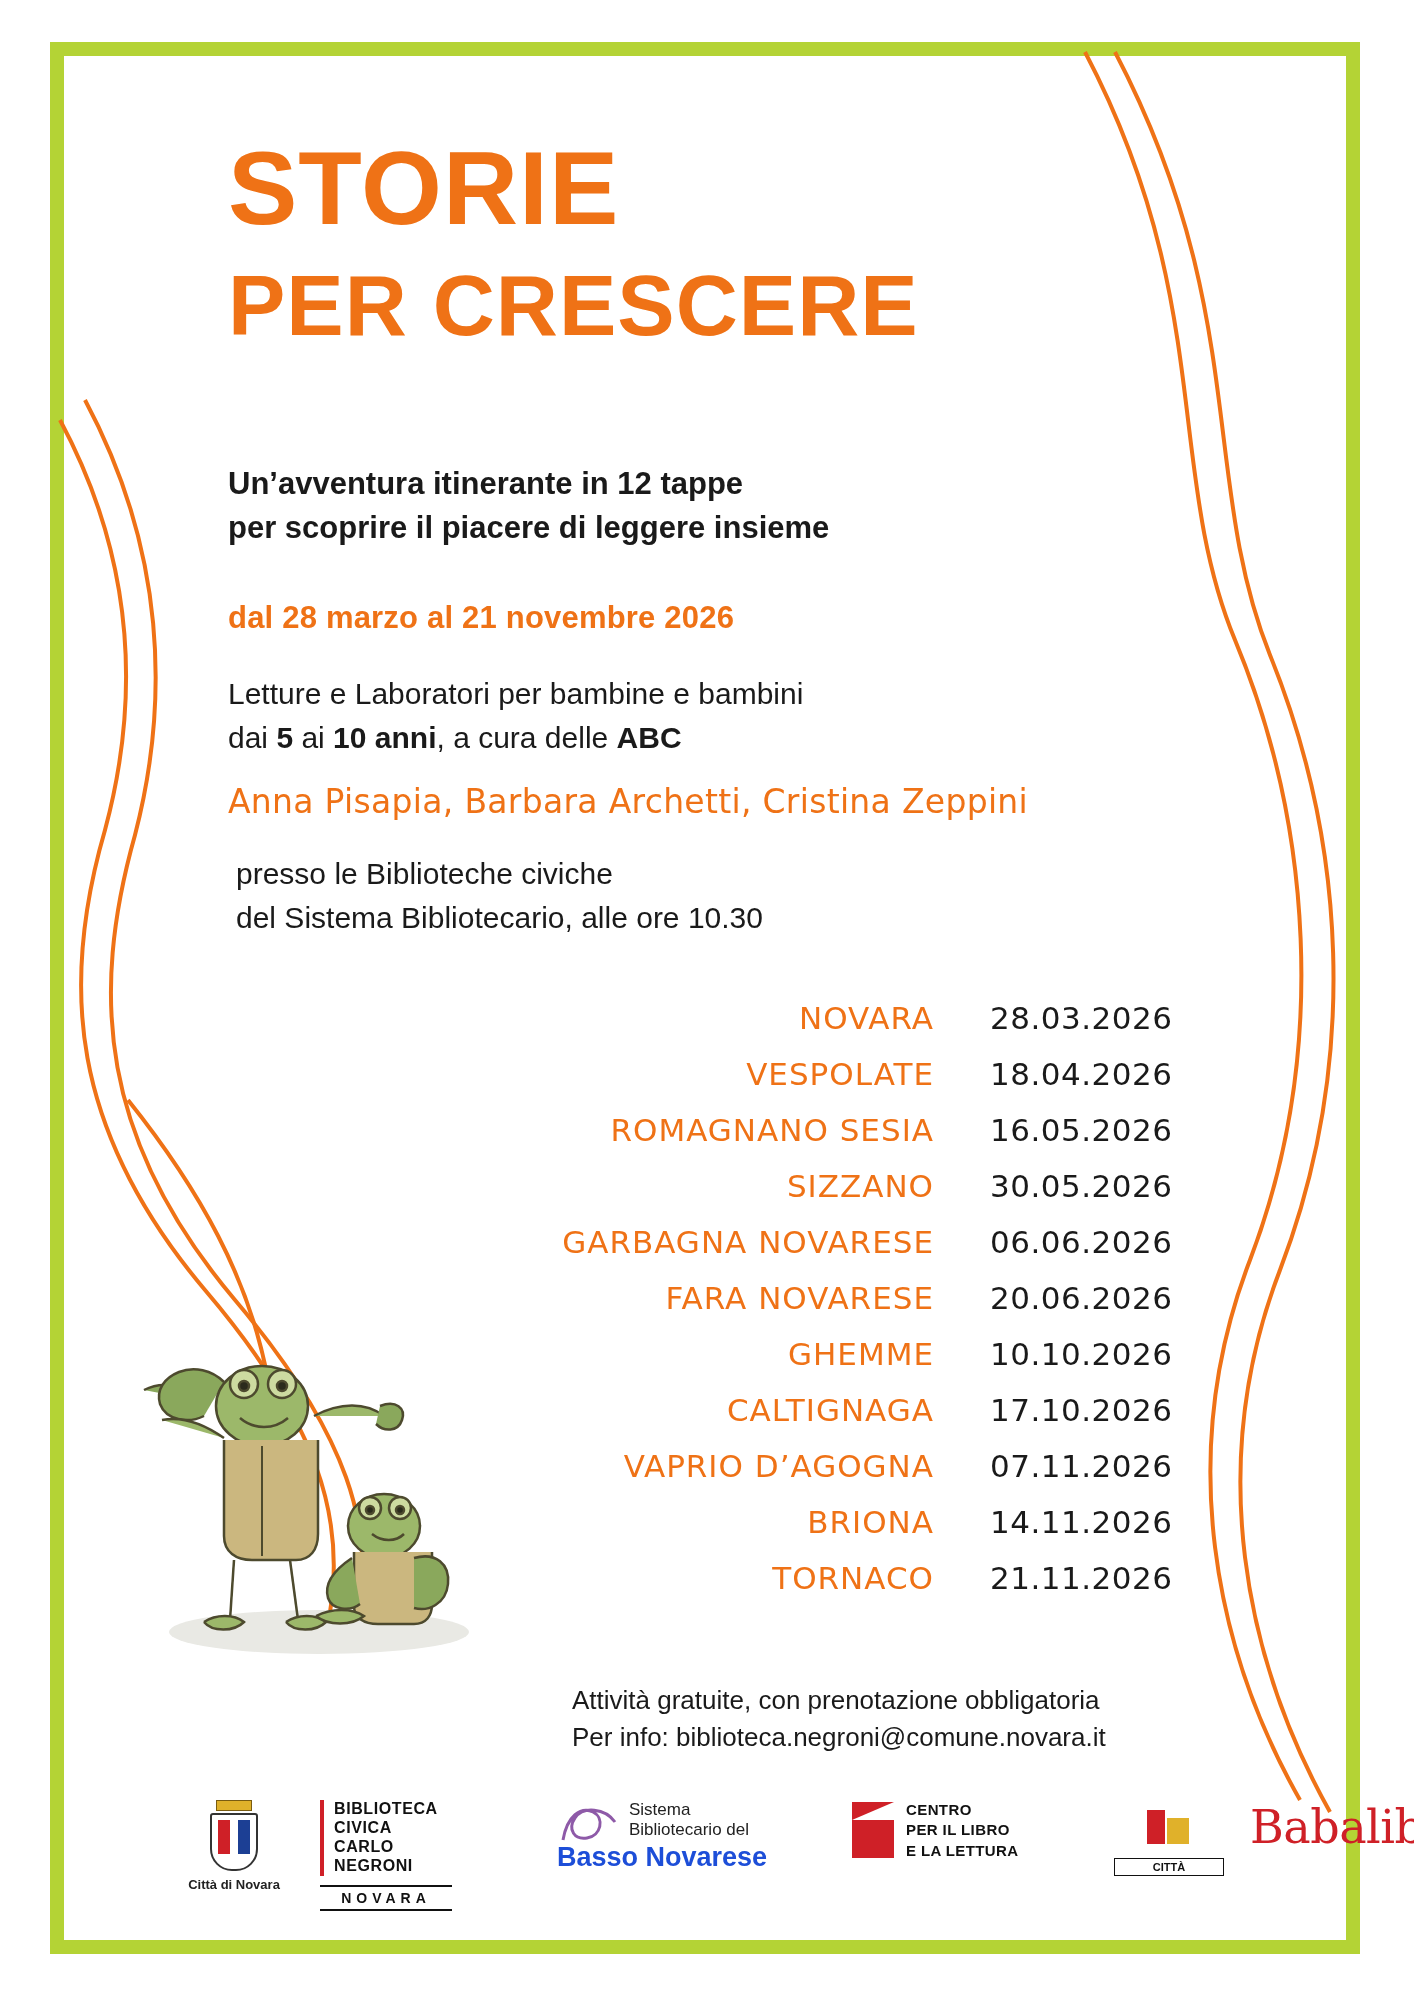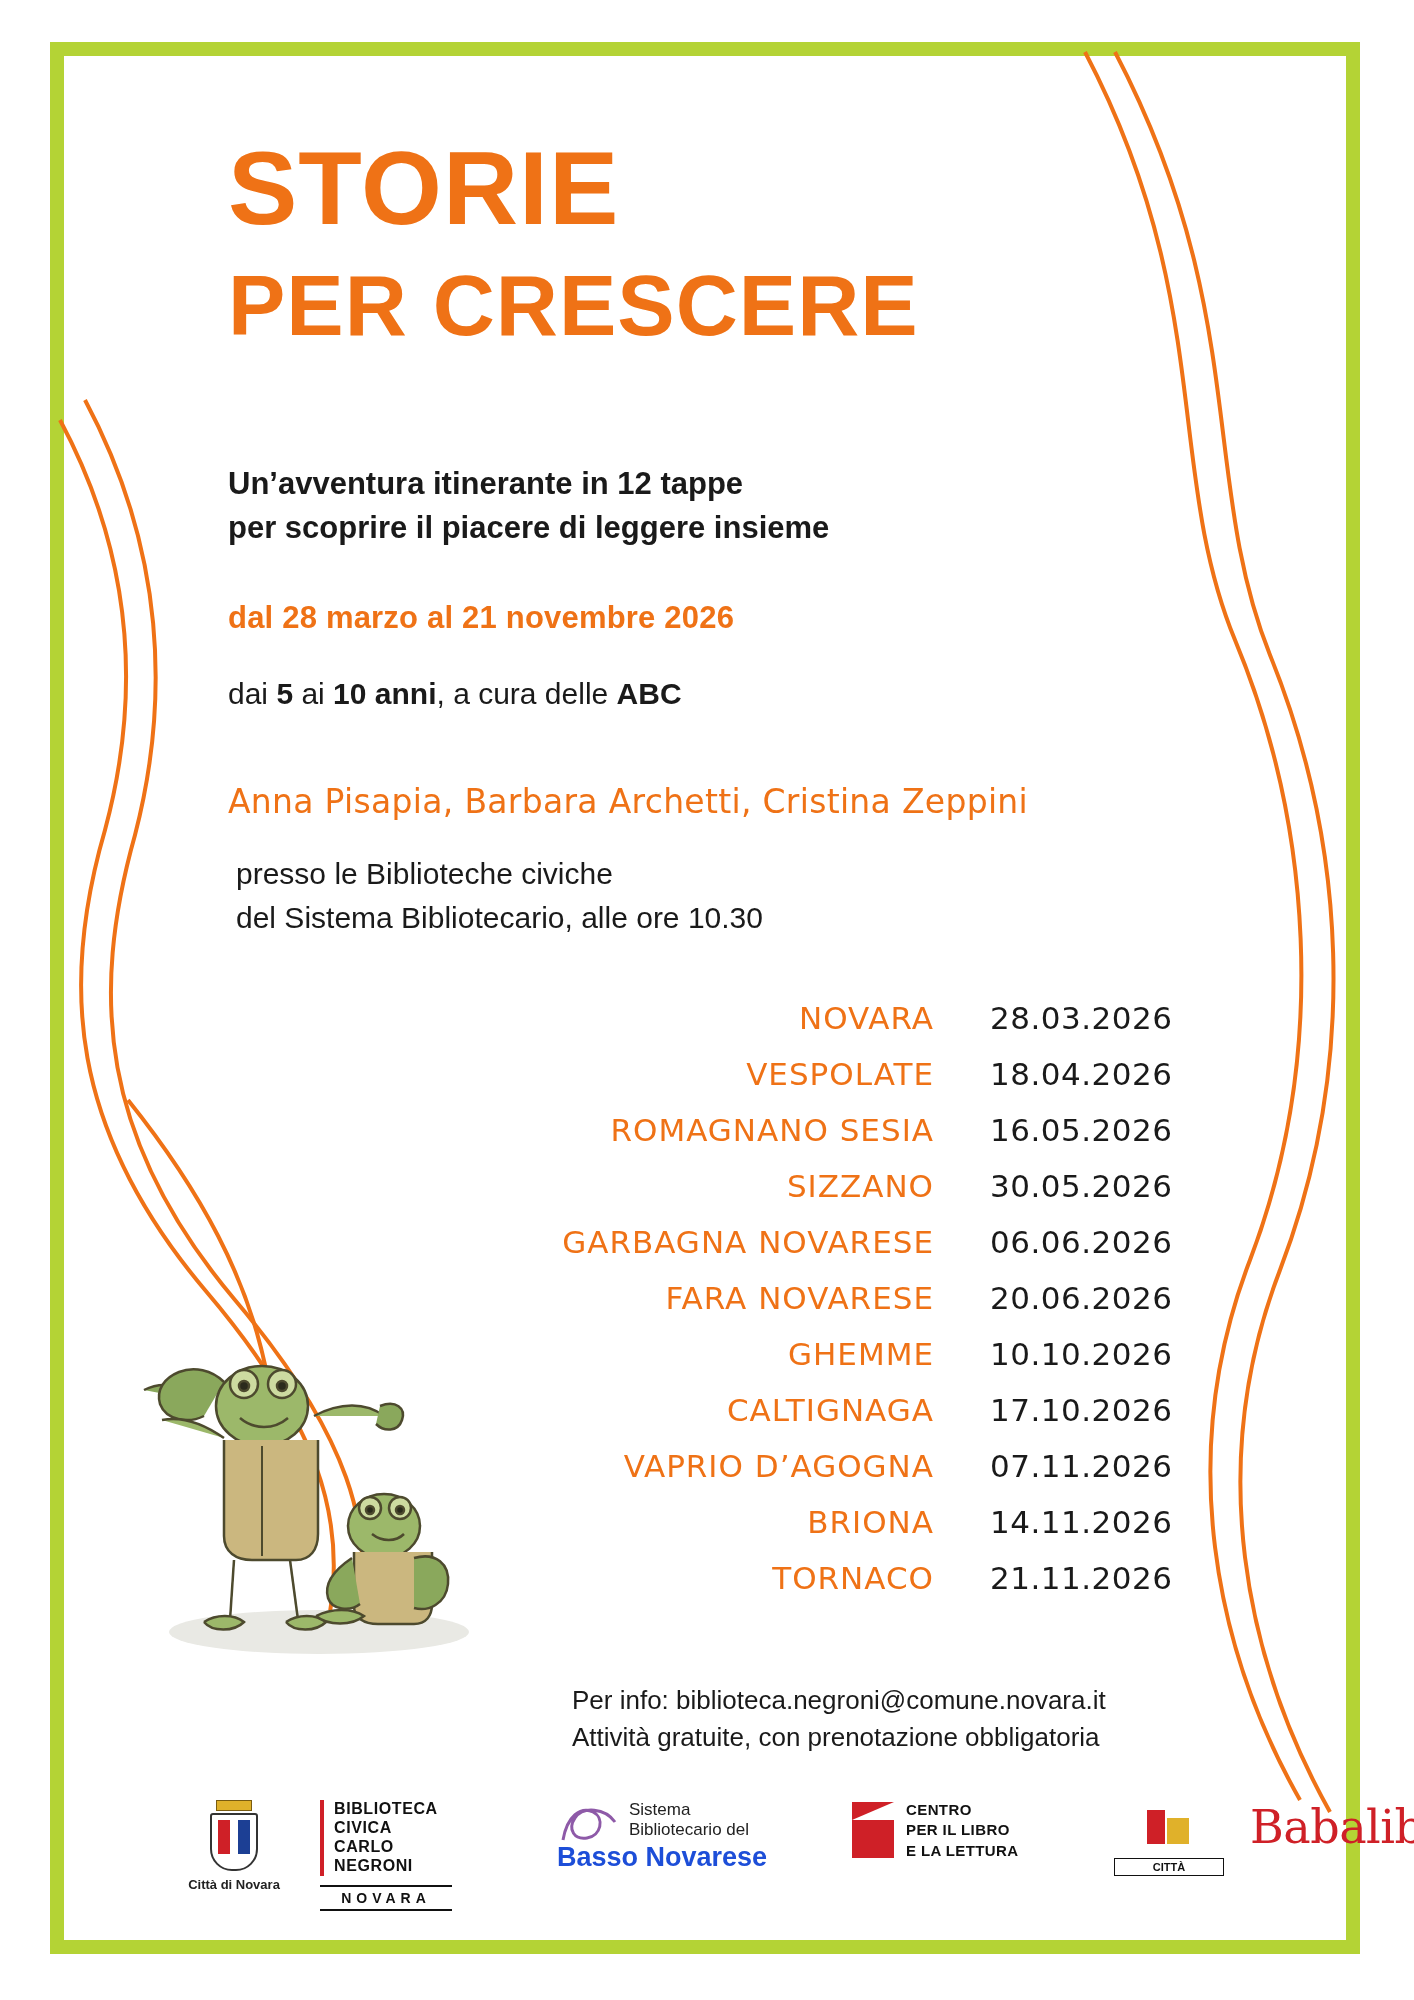--- a/index.html
+++ b/index.html
@@ -256,20 +256,21 @@
   </div>
 
   <div class="tagline">
     <div>Un’avventura itinerante in 12 tappe</div>
     <div>per scoprire il piacere di leggere insieme</div>
   </div>
 
   <div class="dates-line">dal 28 marzo al 21 novembre 2026</div>
 
   <div class="audience">
+    <div>Letture e Laboratori per bambine e bambini</div>
     <div>
       <span>dai </span><b>5</b><span> ai </span><b>10 anni</b><span>, a cura delle </span><b>ABC</b>
     </div>
   </div>
 
   <div class="curators">Anna Pisapia, Barbara Archetti, Cristina Zeppini</div>
 
   <div class="venue">
     <div>presso le Biblioteche civiche</div>
     <div>del Sistema Bibliotecario, alle ore 10.30</div>
@@ -353,22 +354,22 @@
       <circle cx="316" cy="190" r="4" fill="#2b2b1c"></circle>
       <path d="M288,214 C298,222 312,222 320,214"></path>
       <path d="M270,232 L270,286 C270,298 280,304 294,304 L330,304 C342,304 348,296 348,284 L348,232" fill="#cbb77f"></path>
       <path d="M330,238 C352,232 366,244 364,264 C362,284 344,292 330,288" fill="#8aa85c"></path>
       <path d="M268,238 C250,250 240,264 244,278 C248,290 266,292 276,284" fill="#8aa85c"></path>
       <path d="M232,296 C248,288 268,288 280,296 C268,306 244,306 232,296" fill="#9cb86a"></path>
     </g>
   </svg>
 
   <div class="notes">
+    <div>Attività gratuite, con prenotazione obbligatoria</div>
     <div>Per info: biblioteca.negroni@comune.novara.it</div>
-    <div>Attività gratuite, con prenotazione obbligatoria</div>
   </div>
 
   <div class="logos">
 
     <div class="logo logo-novara">
       <div class="novara-crown"></div>
       <div class="novara-shield">
         <span class="red"></span>
           <span class="blue"></span>
       </div>

